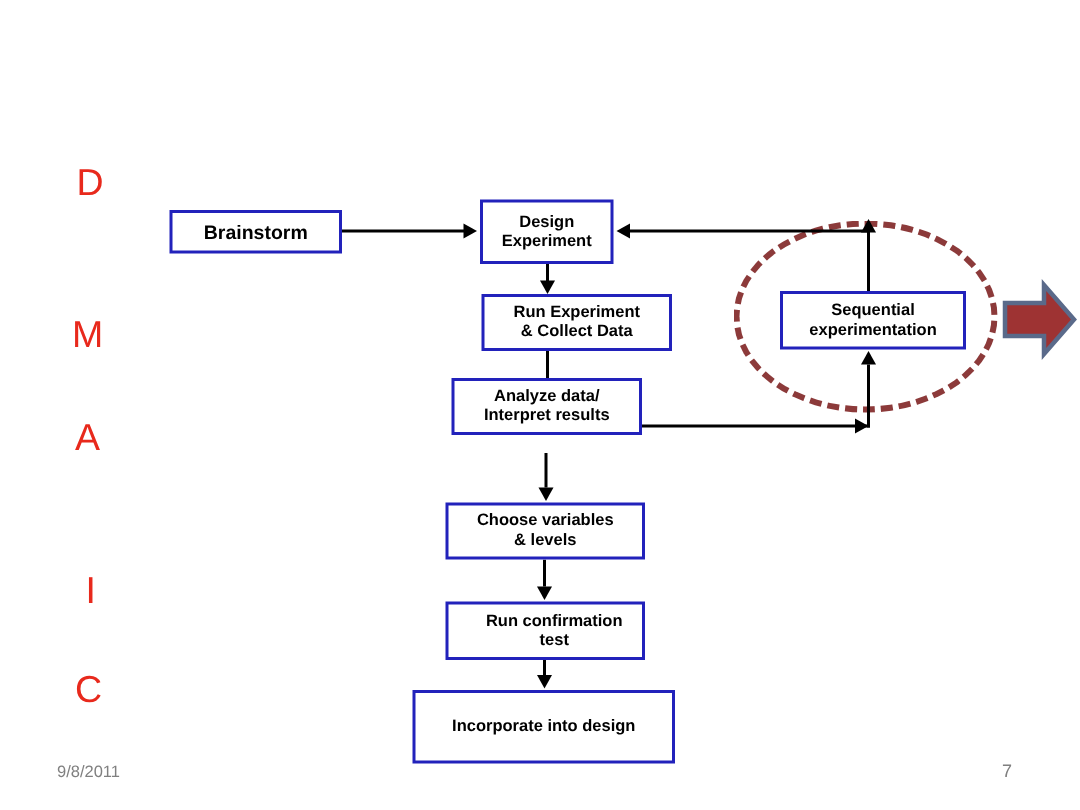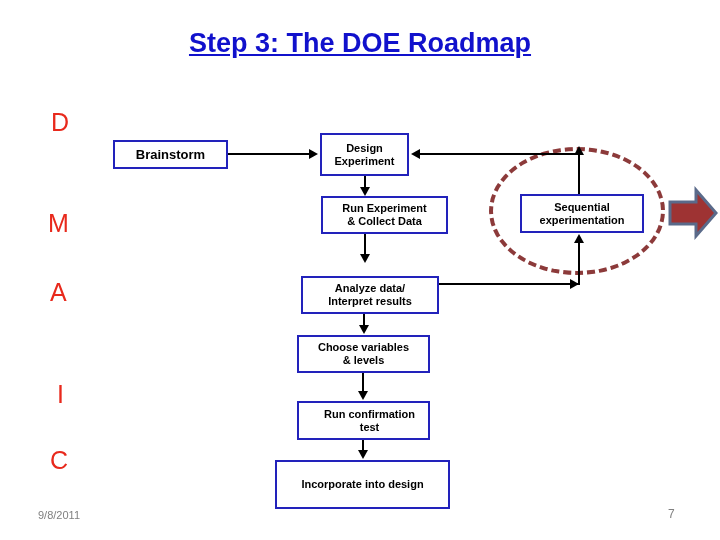--- a/index.html
+++ b/index.html
@@ -144,21 +144,20 @@
     font-size: 12px;
     color: #808080;
     font-family: "Liberation Sans", sans-serif;
   }
 </style>
 </head>
 <body>
 
 <div id="slide">
 
-  <div id="slide-title">Step 3: The DOE Roadmap</div>
 
   <div class="dmaic-letter" style="left:51px; top:110px;">D</div>
   <div class="dmaic-letter" style="left:48px; top:211px;">M</div>
   <div class="dmaic-letter" style="left:50px; top:280px;">A</div>
   <div class="dmaic-letter" style="left:57px; top:382px;">I</div>
   <div class="dmaic-letter" style="left:50px; top:448px;">C</div>
 
   <div id="loop-ellipse"></div>
 
   <div class="pbox" id="box-brainstorm" style="left:113px; top:140px; width:115px; height:29px;">
@@ -172,21 +171,21 @@
     </div>
   </div>
 
   <div class="pbox" style="left:301px; top:196px; width:127px; height:38px;margin-left:20px;">
     <div>
       <span>Run Experiment</span>
       <span>&amp; Collect Data</span>
     </div>
   </div>
 
-  <div class="pbox" style="left:301px; top:276px; width:138px; height:38px;">
+  <div class="pbox" style="left:301px; top:252px; width:127px; height:38px;">
     <div>
       <span>Analyze data/</span>
       <span>Interpret results</span>
     </div>
   </div>
 
   <div class="pbox" style="left:297px; top:335px; width:133px; height:38px;">
     <div>
       <span>Choose variables</span>
       <span>&amp; levels</span>

